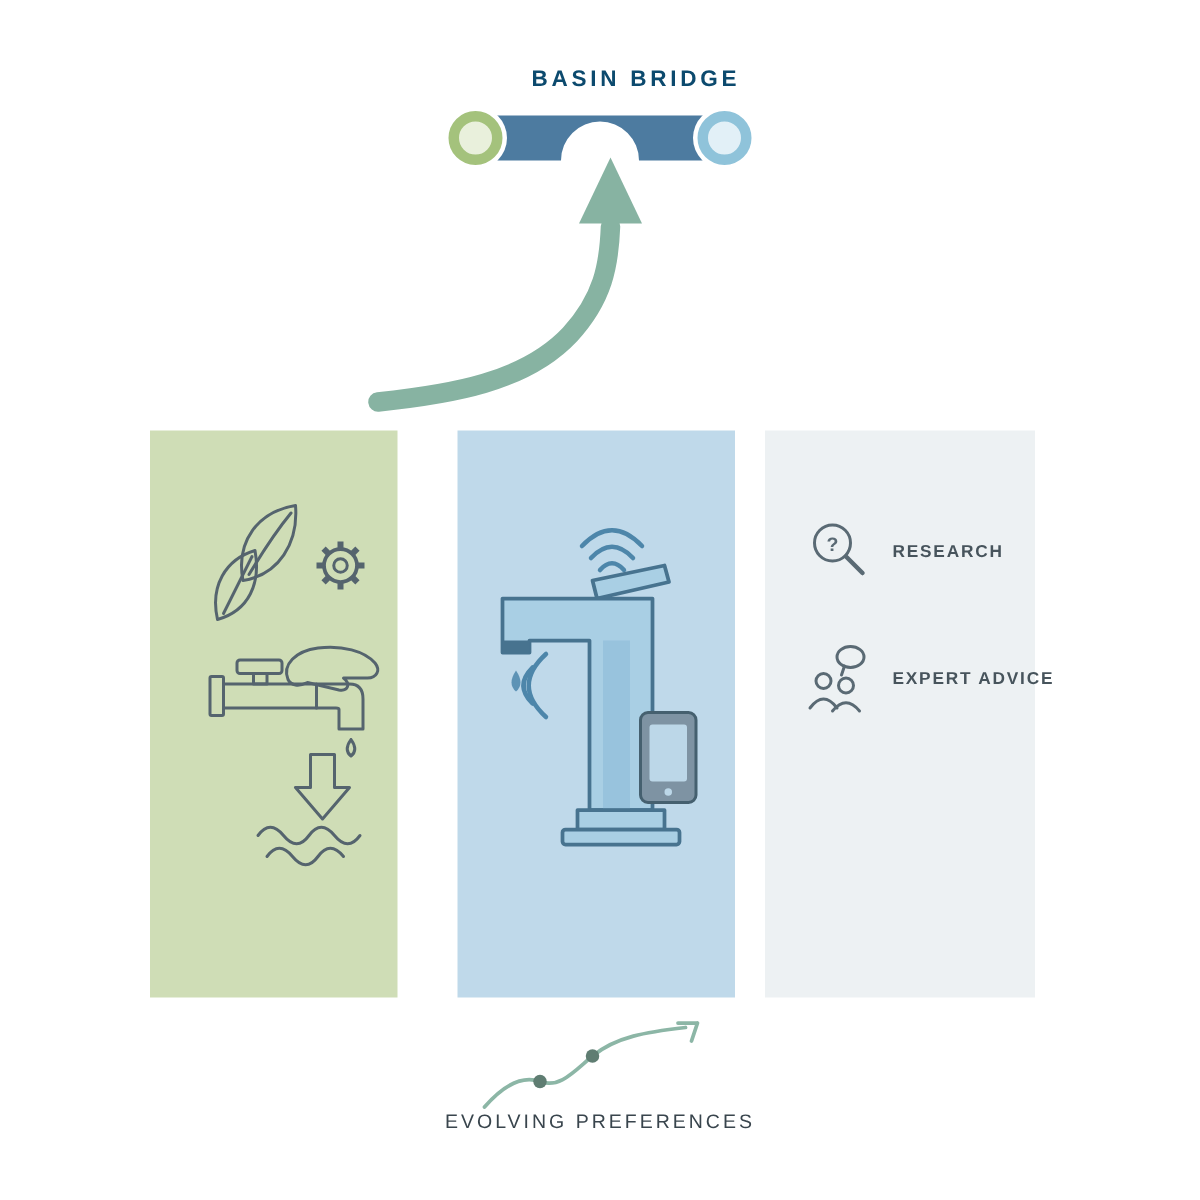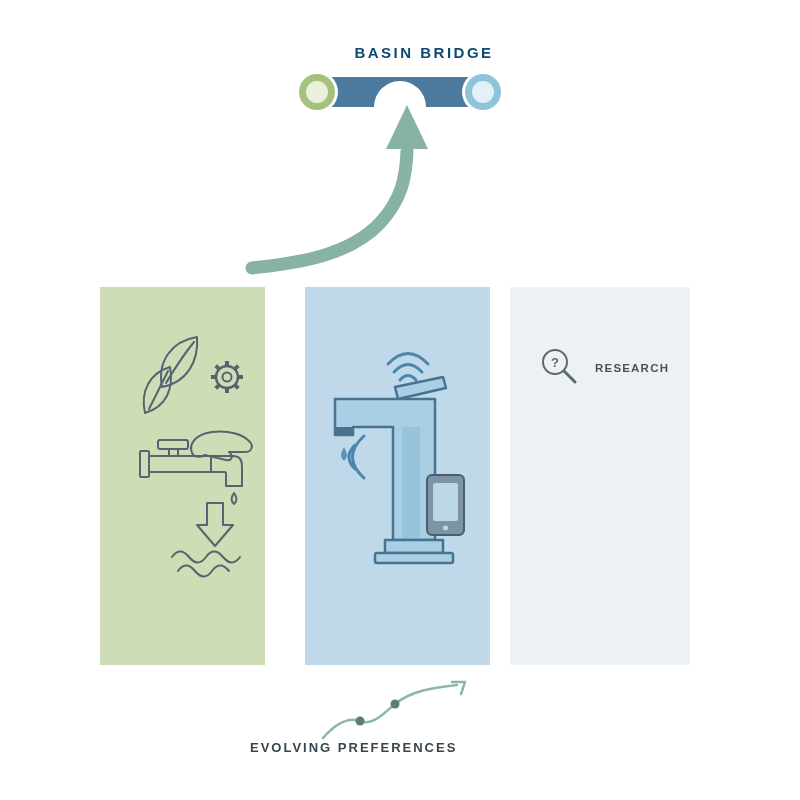--- a/index.html
+++ b/index.html
@@ -28,21 +28,21 @@
     font-size:11.5px;font-weight:600;letter-spacing:1.2px;color:#47545c;
     white-space:nowrap;
     text-align:right;
   }
   .row-research{top:58px;}
   .row-expert{top:141px;}
   .row-buyer{top:226px;}
   .trend-svg{position:absolute;left:315px;top:676px;}
   .footer-label{
     position:absolute;top:740px;left:250px;width:300px;
-    font-size:13px;font-weight:700;
+    text-align:center;font-size:13px;font-weight:400;
     letter-spacing:2px;color:#39454d;
   }
 </style>
 </head>
 <body>
 
 <div id="stage">
 
   <div class="title">BASIN BRIDGE</div>
 
@@ -142,20 +142,33 @@
 
     <div class="consumer-row row-research">
       <svg width="46" height="46" viewBox="0 0 46 46">
         <circle cx="19" cy="17" r="12" fill="none" stroke="#5a6a74" stroke-width="2"></circle>
         <line x1="28" y1="26" x2="39" y2="37" stroke="#5a6a74" stroke-width="3" stroke-linecap="round"></line>
         <text x="19" y="22" text-anchor="middle" font-size="13" font-weight="700" fill="#5a6a74" font-family="Liberation Sans, sans-serif">?</text>
       </svg>
       <span class="label">RESEARCH</span>
     </div>
 
+    <div class="consumer-row row-expert">
+      <svg width="46" height="50" viewBox="0 0 46 50">
+        <g fill="none" stroke="#5a6a74" stroke-width="2" stroke-linecap="round">
+          <ellipse cx="31" cy="10" rx="9" ry="7"></ellipse>
+          <line x1="27" y1="16" x2="25" y2="22"></line>
+          <circle cx="13" cy="26" r="5"></circle>
+          <path d="M4 44 Q13 32 22 44"></path>
+          <circle cx="28" cy="29" r="5"></circle>
+          <path d="M19 46 Q28 35 37 46"></path>
+        </g>
+      </svg>
+      <span class="label">EXPERT ADVICE</span>
+    </div>
 
 
   </div>
 
   <svg class="trend-svg" width="175" height="74" viewBox="0 0 175 74">
     <path d="M8 62 C22 46 34 41 45 45 C58 50 68 38 80 28 C96 15 116 12 142 9" fill="none" stroke="#8cb6a6" stroke-width="2.5" stroke-linecap="round"></path>
     <path d="M150 6 L137 6 M150 6 L146 18" fill="none" stroke="#8cb6a6" stroke-width="2.5" stroke-linecap="round"></path>
     <circle cx="45" cy="45" r="4.5" fill="#5f7d72"></circle>
     <circle cx="80" cy="28" r="4.5" fill="#5f7d72"></circle>
   </svg>

